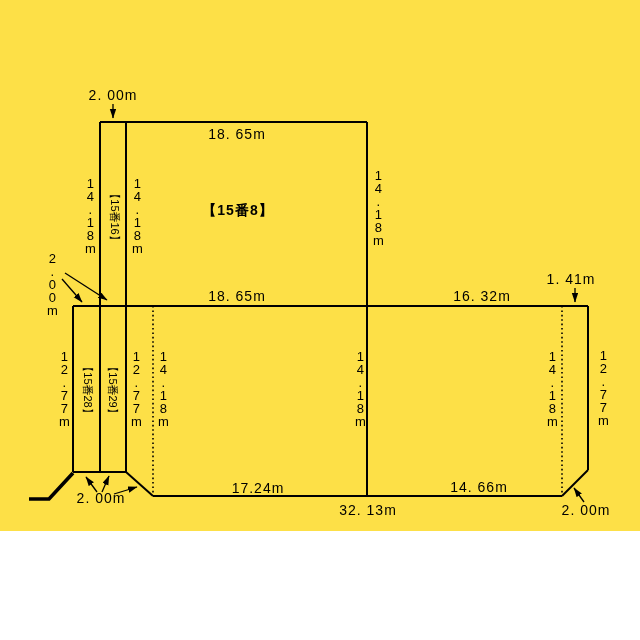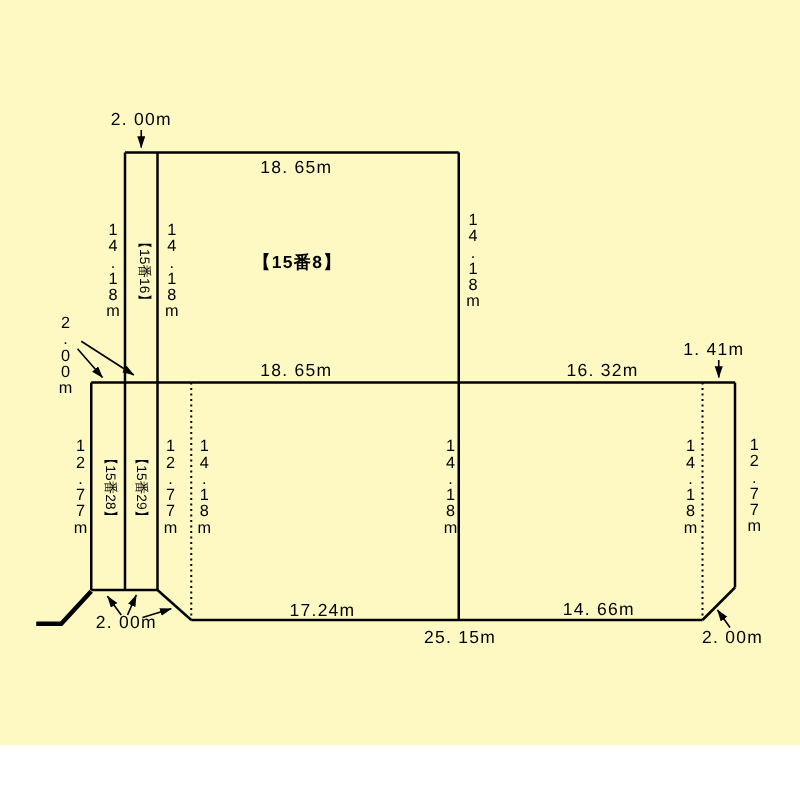--- a/index.html
+++ b/index.html
@@ -1,17 +1,17 @@
 <!DOCTYPE html>
 <html><head>
 <meta charset="utf-8">
 <style>
   html,body{margin:0;padding:0;background:#ffffff;}
   .canvas{
-    position:relative;width:640px;height:596px;background:#fef9c3;
+    position:relative;width:640px;height:531px;background:#fde047;
     font-family:"Liberation Sans", sans-serif;color:#000;overflow:hidden;
   }
   .canvas svg{position:absolute;left:0;top:0;}
   .label{
     position:absolute;transform:translate(-50%,-50%);
     font-size:14px;letter-spacing:1px;white-space:pre;line-height:1.05;
     color:#000;
   }
   .v{ 
     writing-mode:vertical-lr;text-orientation:upright;
@@ -112,20 +112,20 @@
 
 
   <div class="label v" style="left:552px;top:388px">14.18m</div>
 
   <div class="label v" style="left:603px;top:387px">12.77m</div>
 
   <div class="label" style="left:258px;top:488px">17.24m</div>
 
   <div class="label" style="left:479px;top:487px">14. 66m</div>
 
-  <div class="label" style="left:368px;top:510px">25. 15m</div>
+  <div class="label" style="left:368px;top:510px">32. 13m</div>
 
   <div class="label" style="left:101px;top:498px">2. 00m</div>
 
   <div class="label" style="left:586px;top:510px">2. 00m</div>
 
 
 </div>
 
 </body></html>

